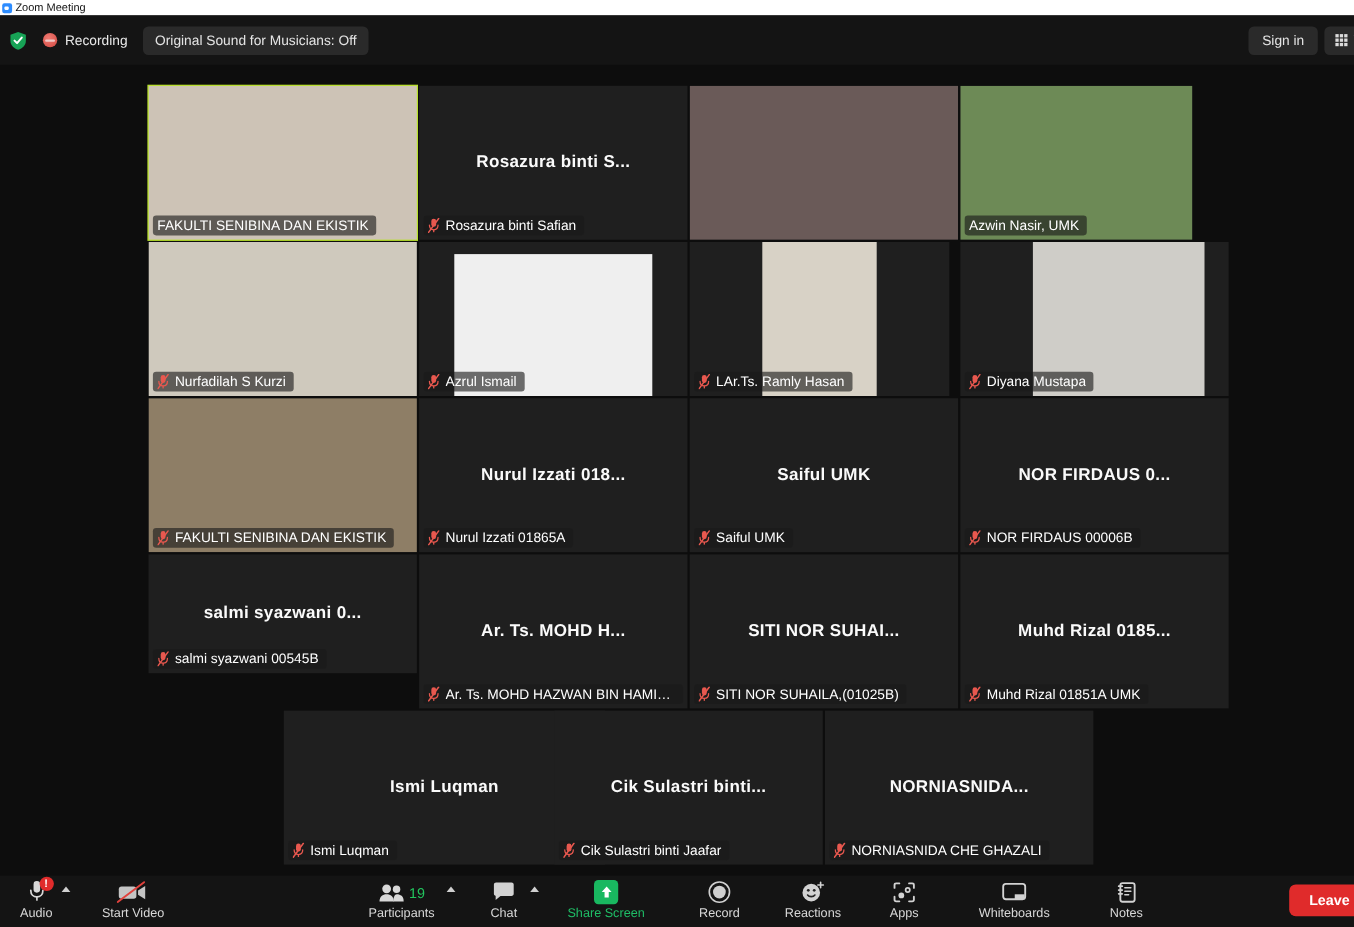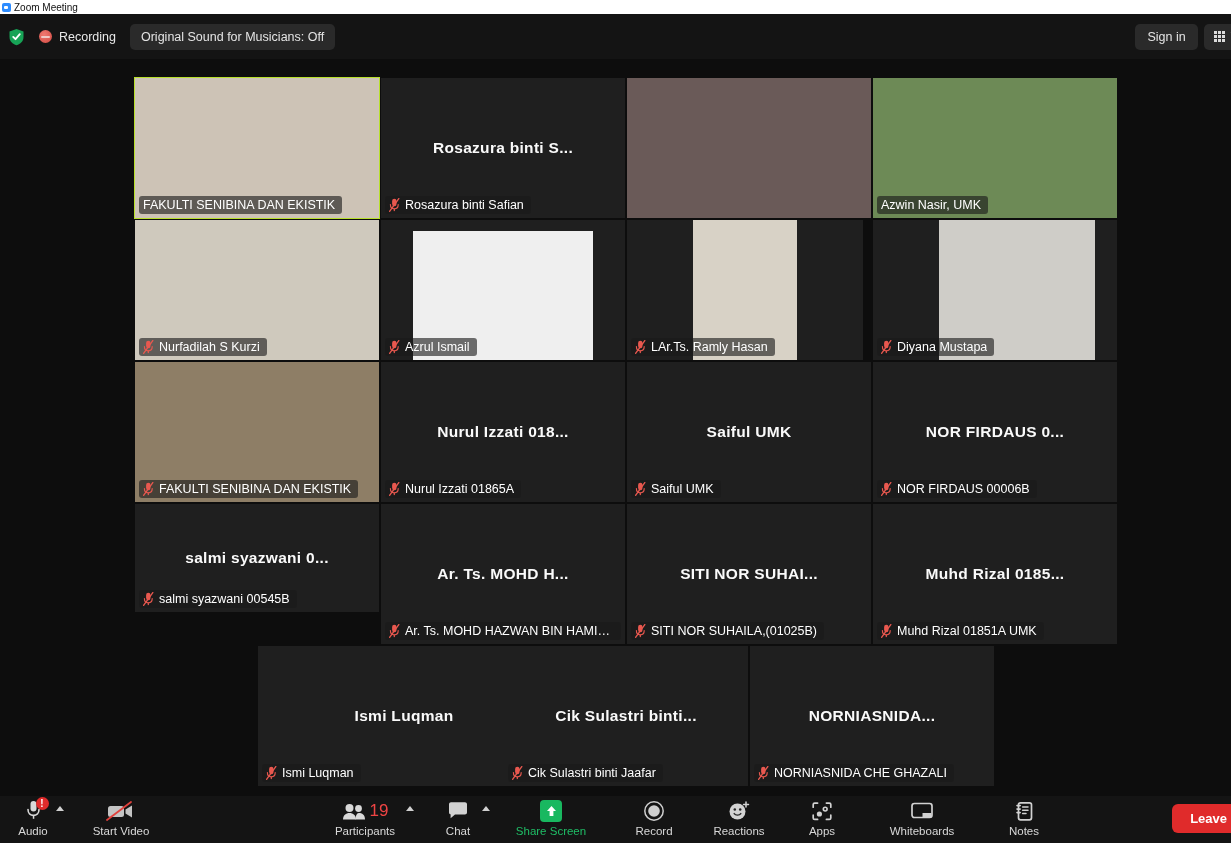--- a/index.html
+++ b/index.html
@@ -153,21 +153,21 @@
     width: 0; height: 0; border-left: 4.5px solid transparent;
     border-right: 4.5px solid transparent; border-bottom: 5px solid #d0d0d0;
     cursor: pointer; margin: 10px 0 0 4px;
   }
   .warn-badge {
     position: absolute; right: -7px; top: -3px;
     width: 13px; height: 13px; border-radius: 50%;
     background: #e02b2b; color: #fff; font-size: 10px;
     font-weight: bold; line-height: 13px; text-align: center;
   }
-  .part-count { font-size: 17px; color: #ef4444; margin-left: 4px; }
+  .part-count { font-size: 13px; color: #22c55e; margin-left: 4px; }
   .green-sq {
     width: 22px; height: 22px; border-radius: 4px; background: #19b860;
     display: flex; align-items: center; justify-content: center;
   }
   .leave-btn {
     position: absolute; right: -14px; top: 8px;
     background: #e02b2b; color: #fff; font-size: 13px; font-weight: bold;
     padding: 7px 18px; border-radius: 6px; cursor: pointer;
     white-space: nowrap;
   }
@@ -230,21 +230,21 @@
           <path d="M1.4 6.6 C1.4 9.3 3.2 10.9 5.3 10.9 C7.4 10.9 9.2 9.3 9.2 6.6" stroke="#e8584f" stroke-width="1.15" fill="none" stroke-linecap="round"></path>
           <rect x="4.7" y="10.7" width="1.2" height="2.4" fill="#e8584f"></rect>
           <line x1="0.6" y1="13.3" x2="9.8" y2="0.6" stroke="#e8584f" stroke-width="1.35" stroke-linecap="round"></line>
         </svg>
         <span class="nm">Rosazura binti Safian</span>
       </div>
     </div>
     <div class="tile" style="left: 627px; top: 19px; width: 244px; height: 140px;">
       <div class="tile-video" style="background: rgb(106, 90, 88);"></div>
     </div>
-    <div class="tile" style="left: 873px; top: 19px; width: 244px; height: 140px;">
+    <div class="tile" style="left: 873px; top: 19px; width: 211px; height: 140px;">
       <div class="tile-video" style="background: rgb(109, 138, 86);"></div>
       <div class="tile-namebar">
         <span class="nm">Azwin Nasir, UMK</span>
       </div>
     </div>
     <div class="tile" style="left: 135px; top: 161px; width: 244px; height: 140px;">
       <div class="tile-video" style="background: rgb(207, 201, 189);"></div>
       <div class="tile-namebar">
         <svg class="mute-ico" viewBox="0 0 11 14">
           <rect x="3.1" y="0.8" width="4.4" height="7.4" rx="2.2" fill="#e8584f"></rect>

